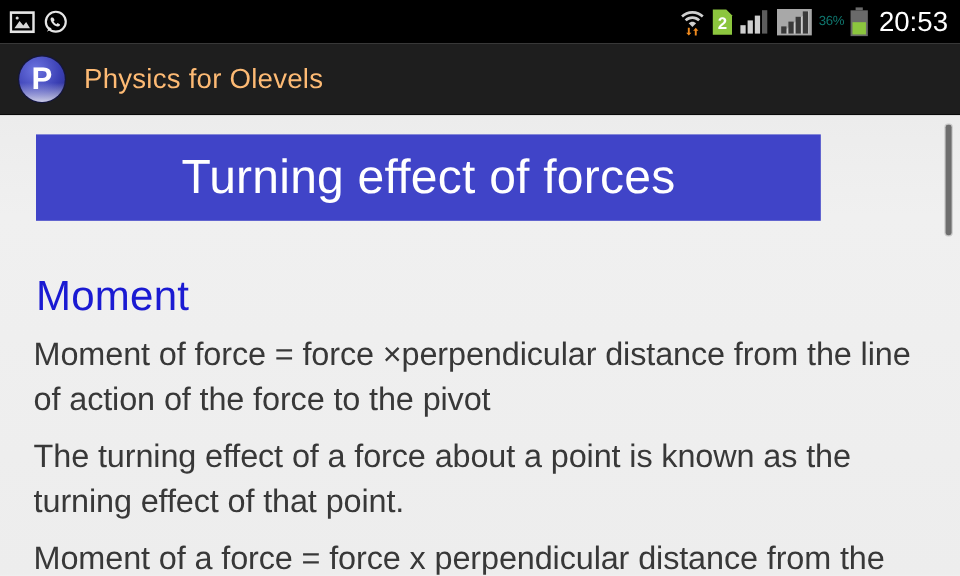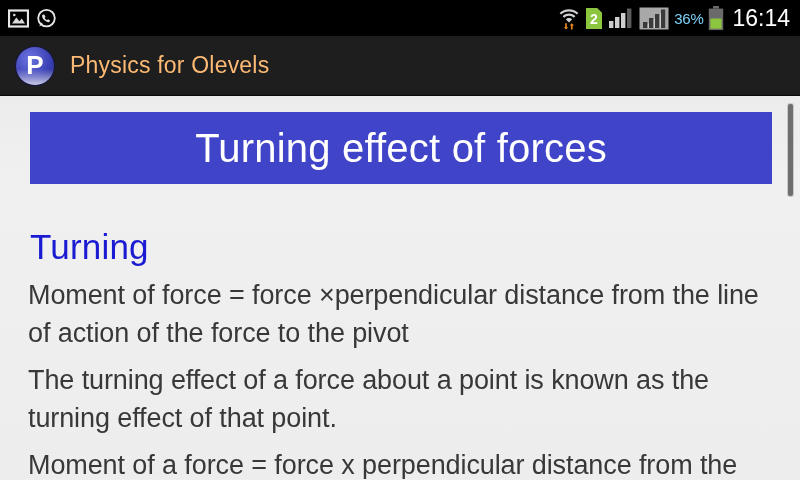--- a/index.html
+++ b/index.html
@@ -33,22 +33,22 @@
   .status-right {
     display: flex;
     align-items: center;
     gap: 5px;
   }
   .sb-icon {
     display: block;
     line-height: 0;
   }
   .battery-pct {
-    color: #7dd3fc;
-    font-size: 15px;
+    color: #0f766e;
+    font-size: 11px;
     letter-spacing: -0.3px;
   }
   .clock {
     color: #ffffff;
     font-size: 23px;
     letter-spacing: 0px;
     margin-left: 3px;
   }
 
   
@@ -120,21 +120,21 @@
     height: 92px;
     background: #6e6e6e;
     border-radius: 2px;
     box-shadow: 0 0 0 1px #c9c9c9;
   }
 
   .title-banner {
     position: absolute;
     left: 30px;
     top: 16px;
-    width: 742px;
+    width: 654px;
     height: 72px;
     background: #4044c8;
     display: flex;
     align-items: center;
     justify-content: center;
     box-sizing: border-box;
   }
   .title-banner-text {
     color: #ffffff;
     font-size: 40px;
@@ -230,38 +230,38 @@
     <span class="battery-pct">36%</span>
 
     <span class="sb-icon">
       <svg width="16" height="25" viewBox="0 0 16 25">
         <rect x="5" y="0" width="6" height="2.6" fill="#6a6a6a"></rect>
         <rect x="0.8" y="2.6" width="14.4" height="21.5" fill="#6a6a6a"></rect>
         <rect x="2.4" y="12.5" width="11.2" height="10.2" fill="#8cc63e"></rect>
       </svg>
     </span>
 
-    <span class="clock">16:14</span>
+    <span class="clock">20:53</span>
   </div>
 </div>
 
 <div class="app-bar">
   <div class="app-logo">
     <span class="app-logo-letter">P</span>
   </div>
   <div class="app-title">Physics for Olevels</div>
 </div>
 
 <div class="content">
 
   <div class="title-banner">
     <div class="title-banner-text">Turning effect of forces</div>
   </div>
 
-  <div class="section-heading">Turning</div>
+  <div class="section-heading">Moment</div>
 
   <div class="body-text">
     <p>Moment of force = force ×perpendicular distance from the line of action of the force to the pivot</p>
     <p> The turning effect of a force about a point is known as the turning effect of that point.</p>
     <p>Moment of a force = force x perpendicular distance from the line of action of the force to the pivot</p>
   </div>
 
   <div class="scrollbar-track">
     <div class="scrollbar-thumb"></div>
   </div>

